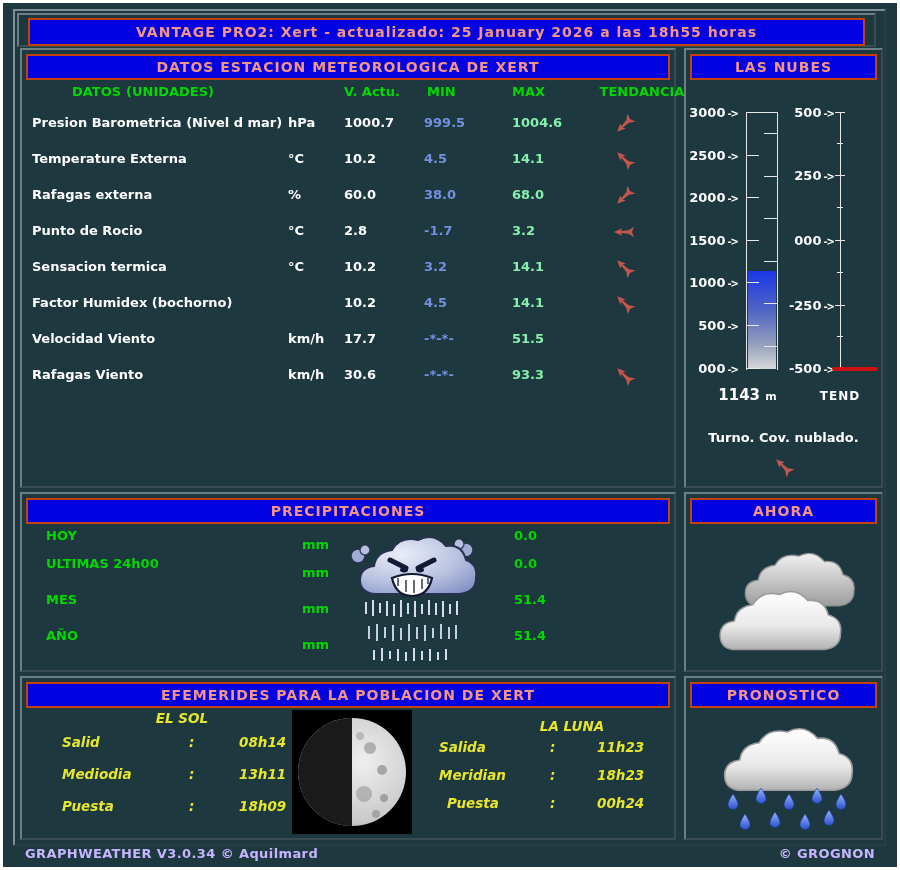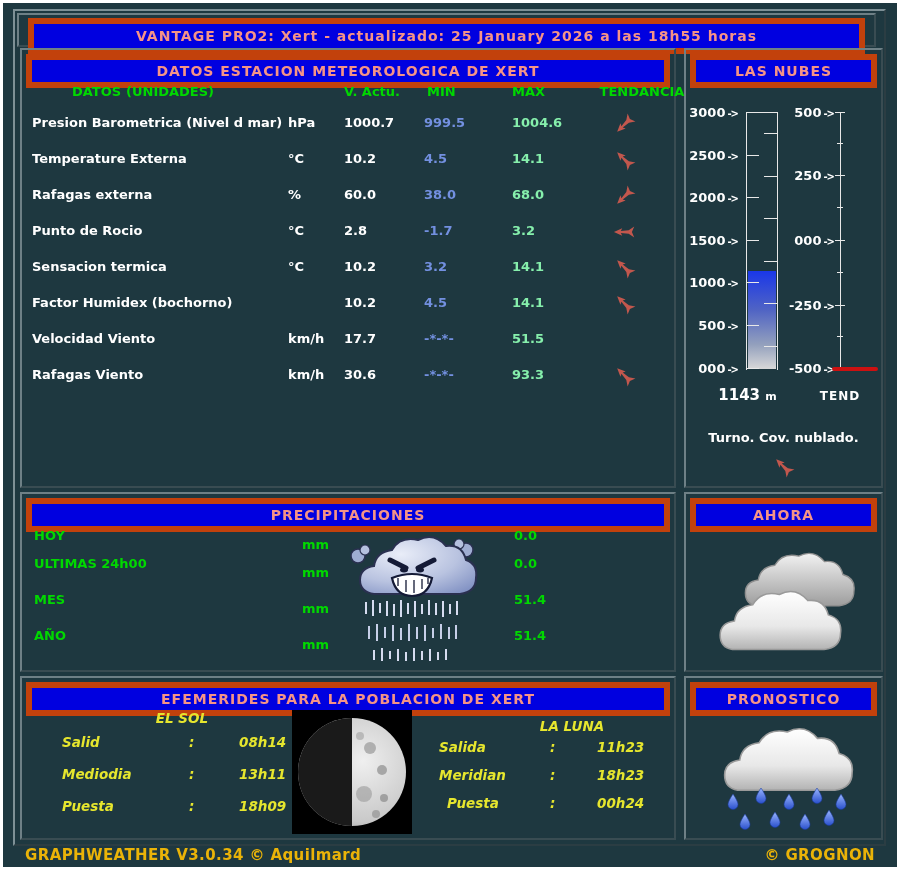--- a/index.html
+++ b/index.html
@@ -3,21 +3,21 @@
 <meta charset="utf-8">
 <style>
   html,body{margin:0;padding:0;}
   body{width:900px;height:870px;background:#ffffff;font-family:"DejaVu Sans",sans-serif;overflow:hidden;}
   .page{position:relative;width:894px;height:864px;margin:3px;background:#1e3840;}
   .abs{position:absolute;}
   .frame{position:absolute;left:10px;top:6px;width:869px;height:833px;
          border:2px solid;border-color:#7e9096 #2b3d43 #2b3d43 #7e9096;}
   .section{position:absolute;border:2px solid;border-color:#6e8086 #394c52 #394c52 #6e8086;box-sizing:border-box;}
   .bluebar{position:absolute;left:4px;right:4px;top:4px;height:22px;line-height:22px;
-           background:#0000e0;border:6px solid #c2410c;text-align:center;
+           background:#0000e0;border:2px solid #c2410c;text-align:center;
            color:#f59387;font-weight:bold;font-size:14px;letter-spacing:1px;}
   .topbar{position:absolute;left:14px;top:10px;width:859px;height:34px;
           border:2px solid;border-color:#6e8086 #394c52 #394c52 #6e8086;box-sizing:border-box;}
   .topbar .bluebar{top:3px;left:9px;right:9px;height:24px;line-height:24px;}
   
   .sec-station{left:17px;top:45px;width:656px;height:440px;}
   .hdr{position:absolute;top:34px;left:0;right:0;height:20px;color:#00d800;font-weight:bold;font-size:13px;}
   .hdr span{position:absolute;white-space:nowrap;}
   .rows{position:absolute;left:0;right:0;top:55px;}
   .row{position:relative;height:36px;line-height:36px;font-size:13px;font-weight:bold;color:#ffffff;}
@@ -41,31 +41,31 @@
          background:linear-gradient(to bottom,#1a37e8 0%,#5064c4 40%,#93a0bd 75%,#d8d8d8 100%);}
   .redline{position:absolute;left:146px;width:46px;top:317px;height:4px;background:#cc1111;border-radius:2px;}
   .gval{position:absolute;top:336px;left:14px;width:95px;text-align:center;font-size:15px;}
   .gval .u{font-size:11px;}
   .gtend{position:absolute;top:339px;left:118px;width:72px;text-align:center;font-size:12px;letter-spacing:1px;}
   .gstatus{position:absolute;top:380px;left:0;right:0;text-align:center;font-size:13px;}
   .garrow{position:absolute;top:406px;left:86px;}
   
   .sec-precip{left:17px;top:489px;width:656px;height:180px;}
   .prow{position:absolute;height:22px;line-height:22px;font-size:13px;font-weight:bold;color:#00d800;}
-  .prow .pl{position:absolute;left:12px;white-space:nowrap;}
+  .prow .pl{position:absolute;left:24px;white-space:nowrap;}
   .prow .pm{position:absolute;left:280px;top:9px;}
   .prow .pv{position:absolute;left:492px;}
   
   .sec-efem{left:17px;top:673px;width:656px;height:164px;color:#e6e62e;font-style:italic;font-weight:bold;font-size:13.5px;}
   .sec-efem .eh{position:absolute;text-align:center;}
   .erow{position:absolute;height:20px;line-height:20px;white-space:nowrap;}
   
   .sec-ahora{left:681px;top:489px;width:199px;height:180px;}
   .sec-prono{left:681px;top:673px;width:199px;height:164px;}
-  .footer{position:absolute;top:843px;height:18px;color:#eab308;font-weight:bold;font-size:15px;letter-spacing:.4px;white-space:nowrap;}
+  .footer{position:absolute;top:843px;height:18px;color:#c4b5fd;font-weight:bold;font-size:13px;letter-spacing:.4px;white-space:nowrap;}
   .moonbox{position:absolute;left:270px;top:32px;width:120px;height:124px;background:#000;}
   svg{display:block;}
 </style>
 </head>
 <body>
 
 <svg width="0" height="0" style="position:absolute" aria-hidden="true">
   <defs>
     <linearGradient id="cg" x1="0" y1="0" x2="0" y2="1">
       <stop offset="0" stop-color="#ffffff"></stop>

